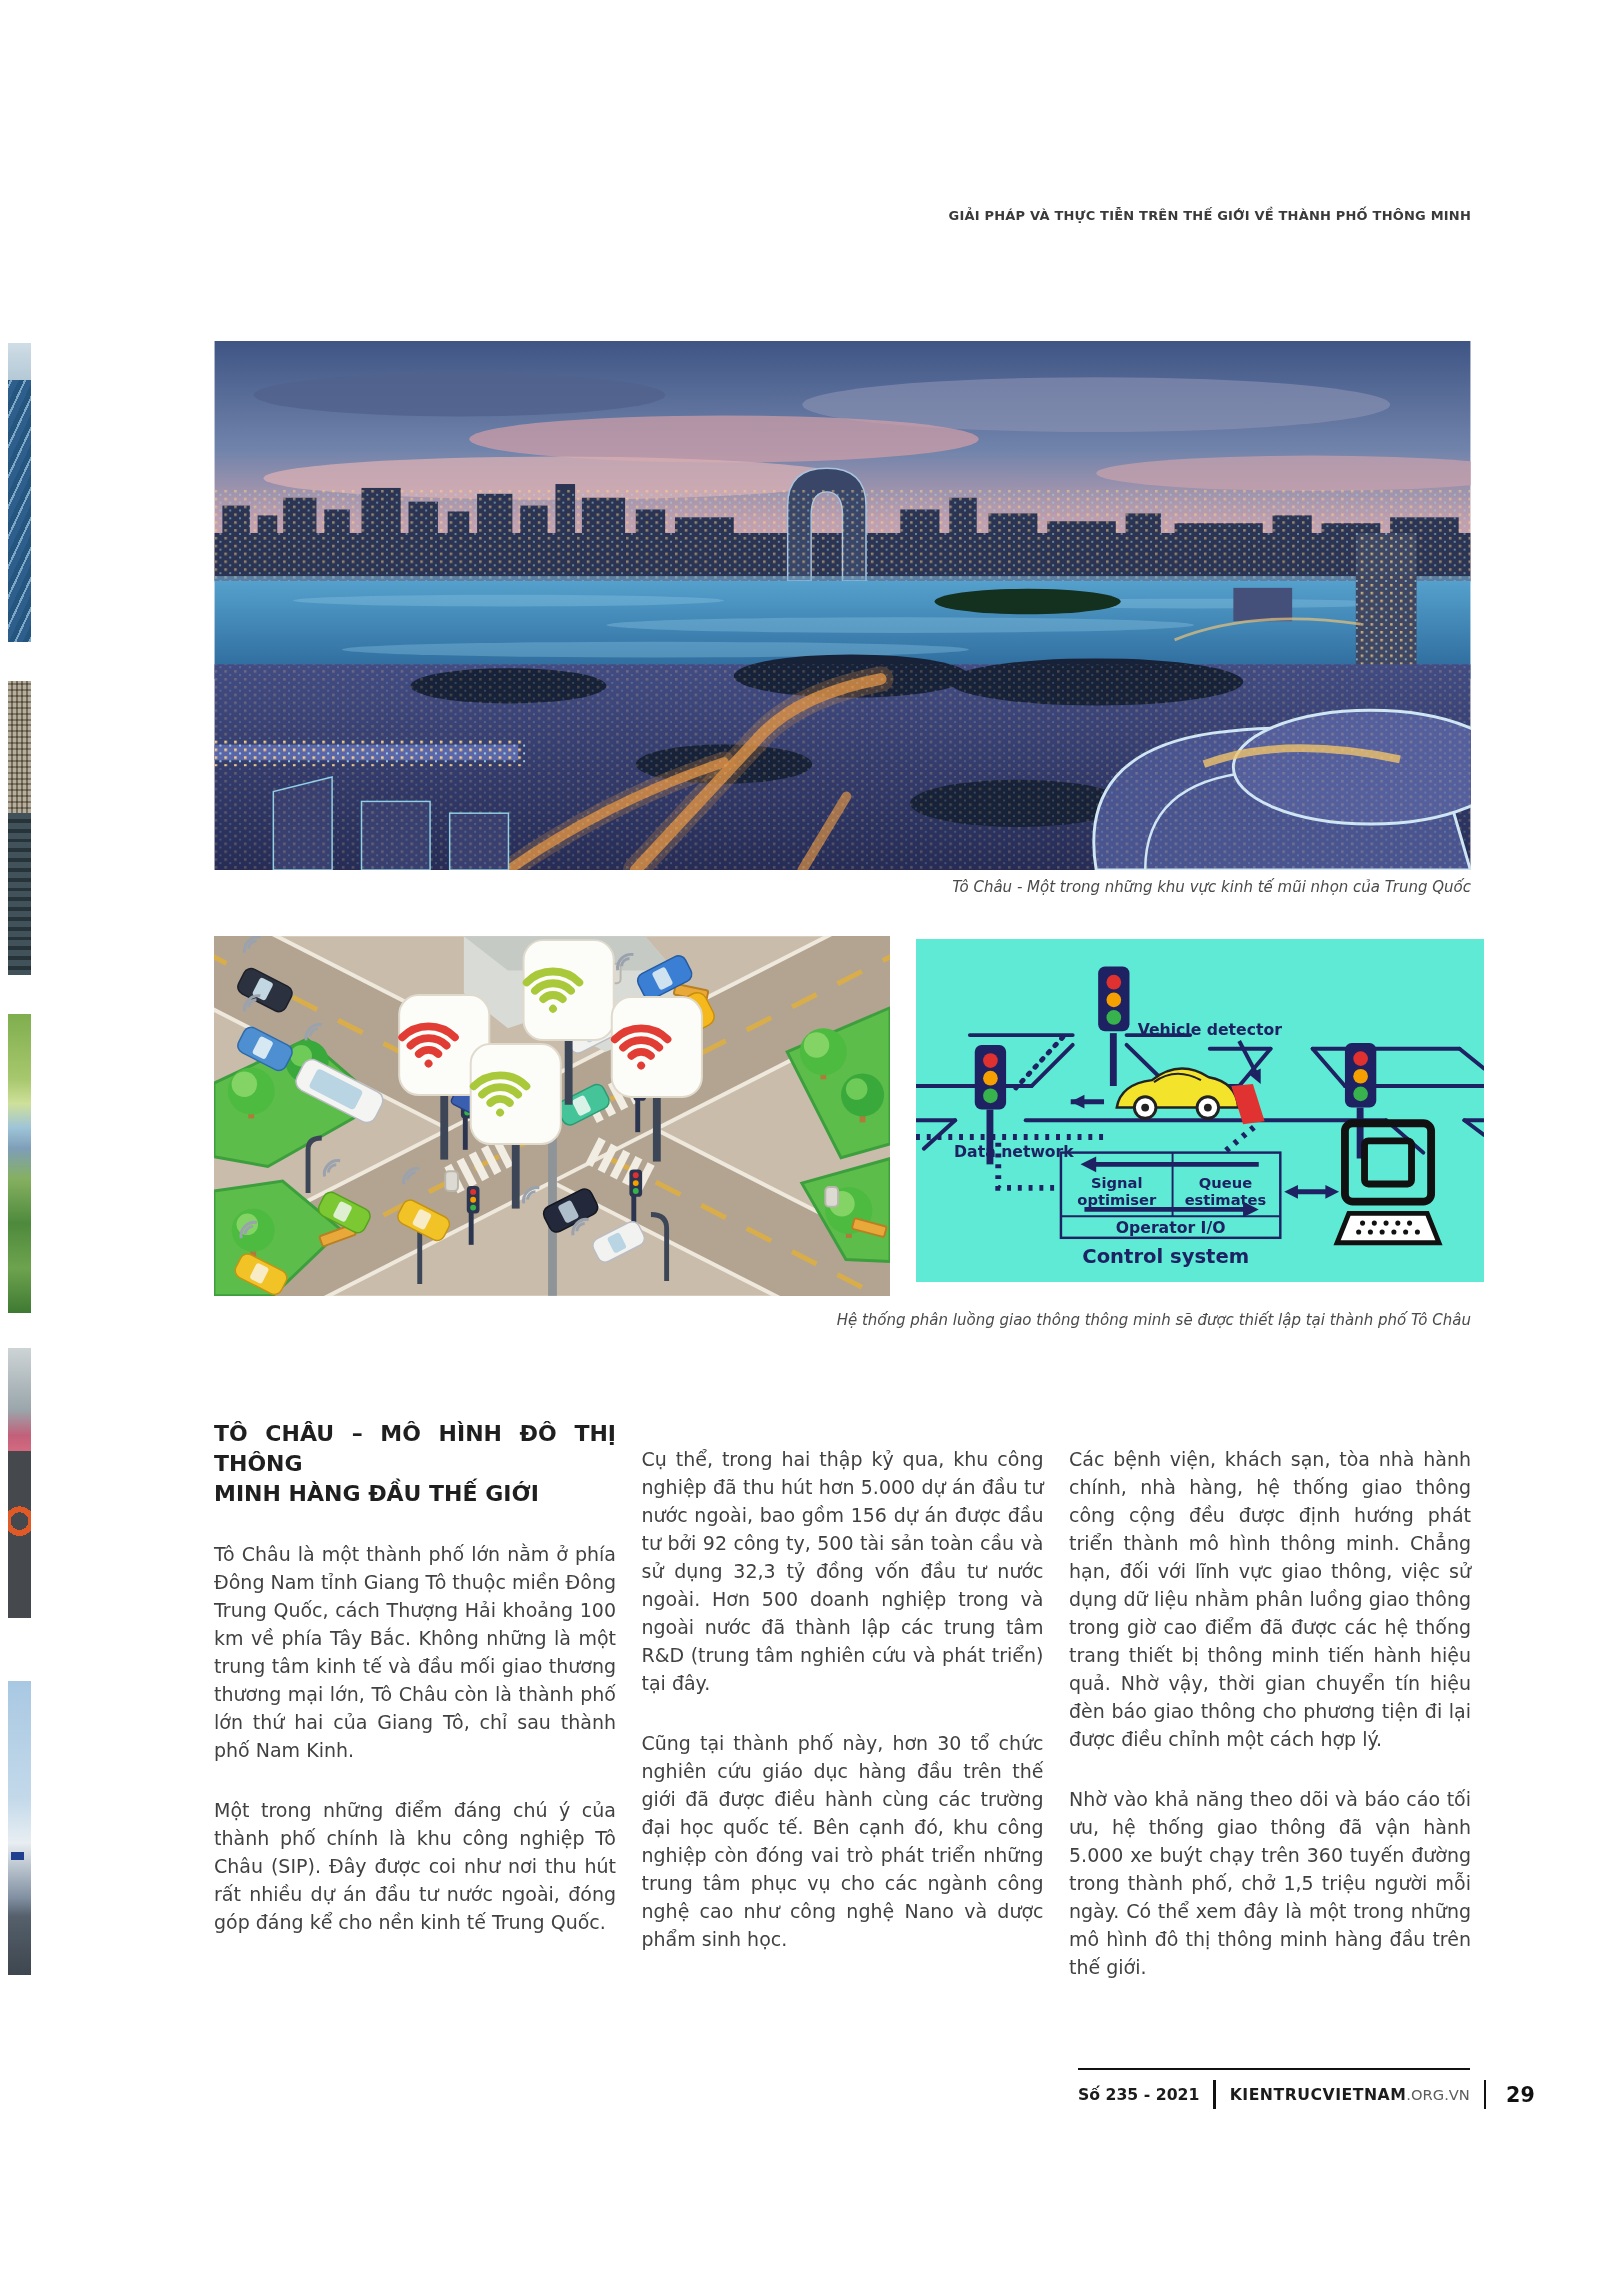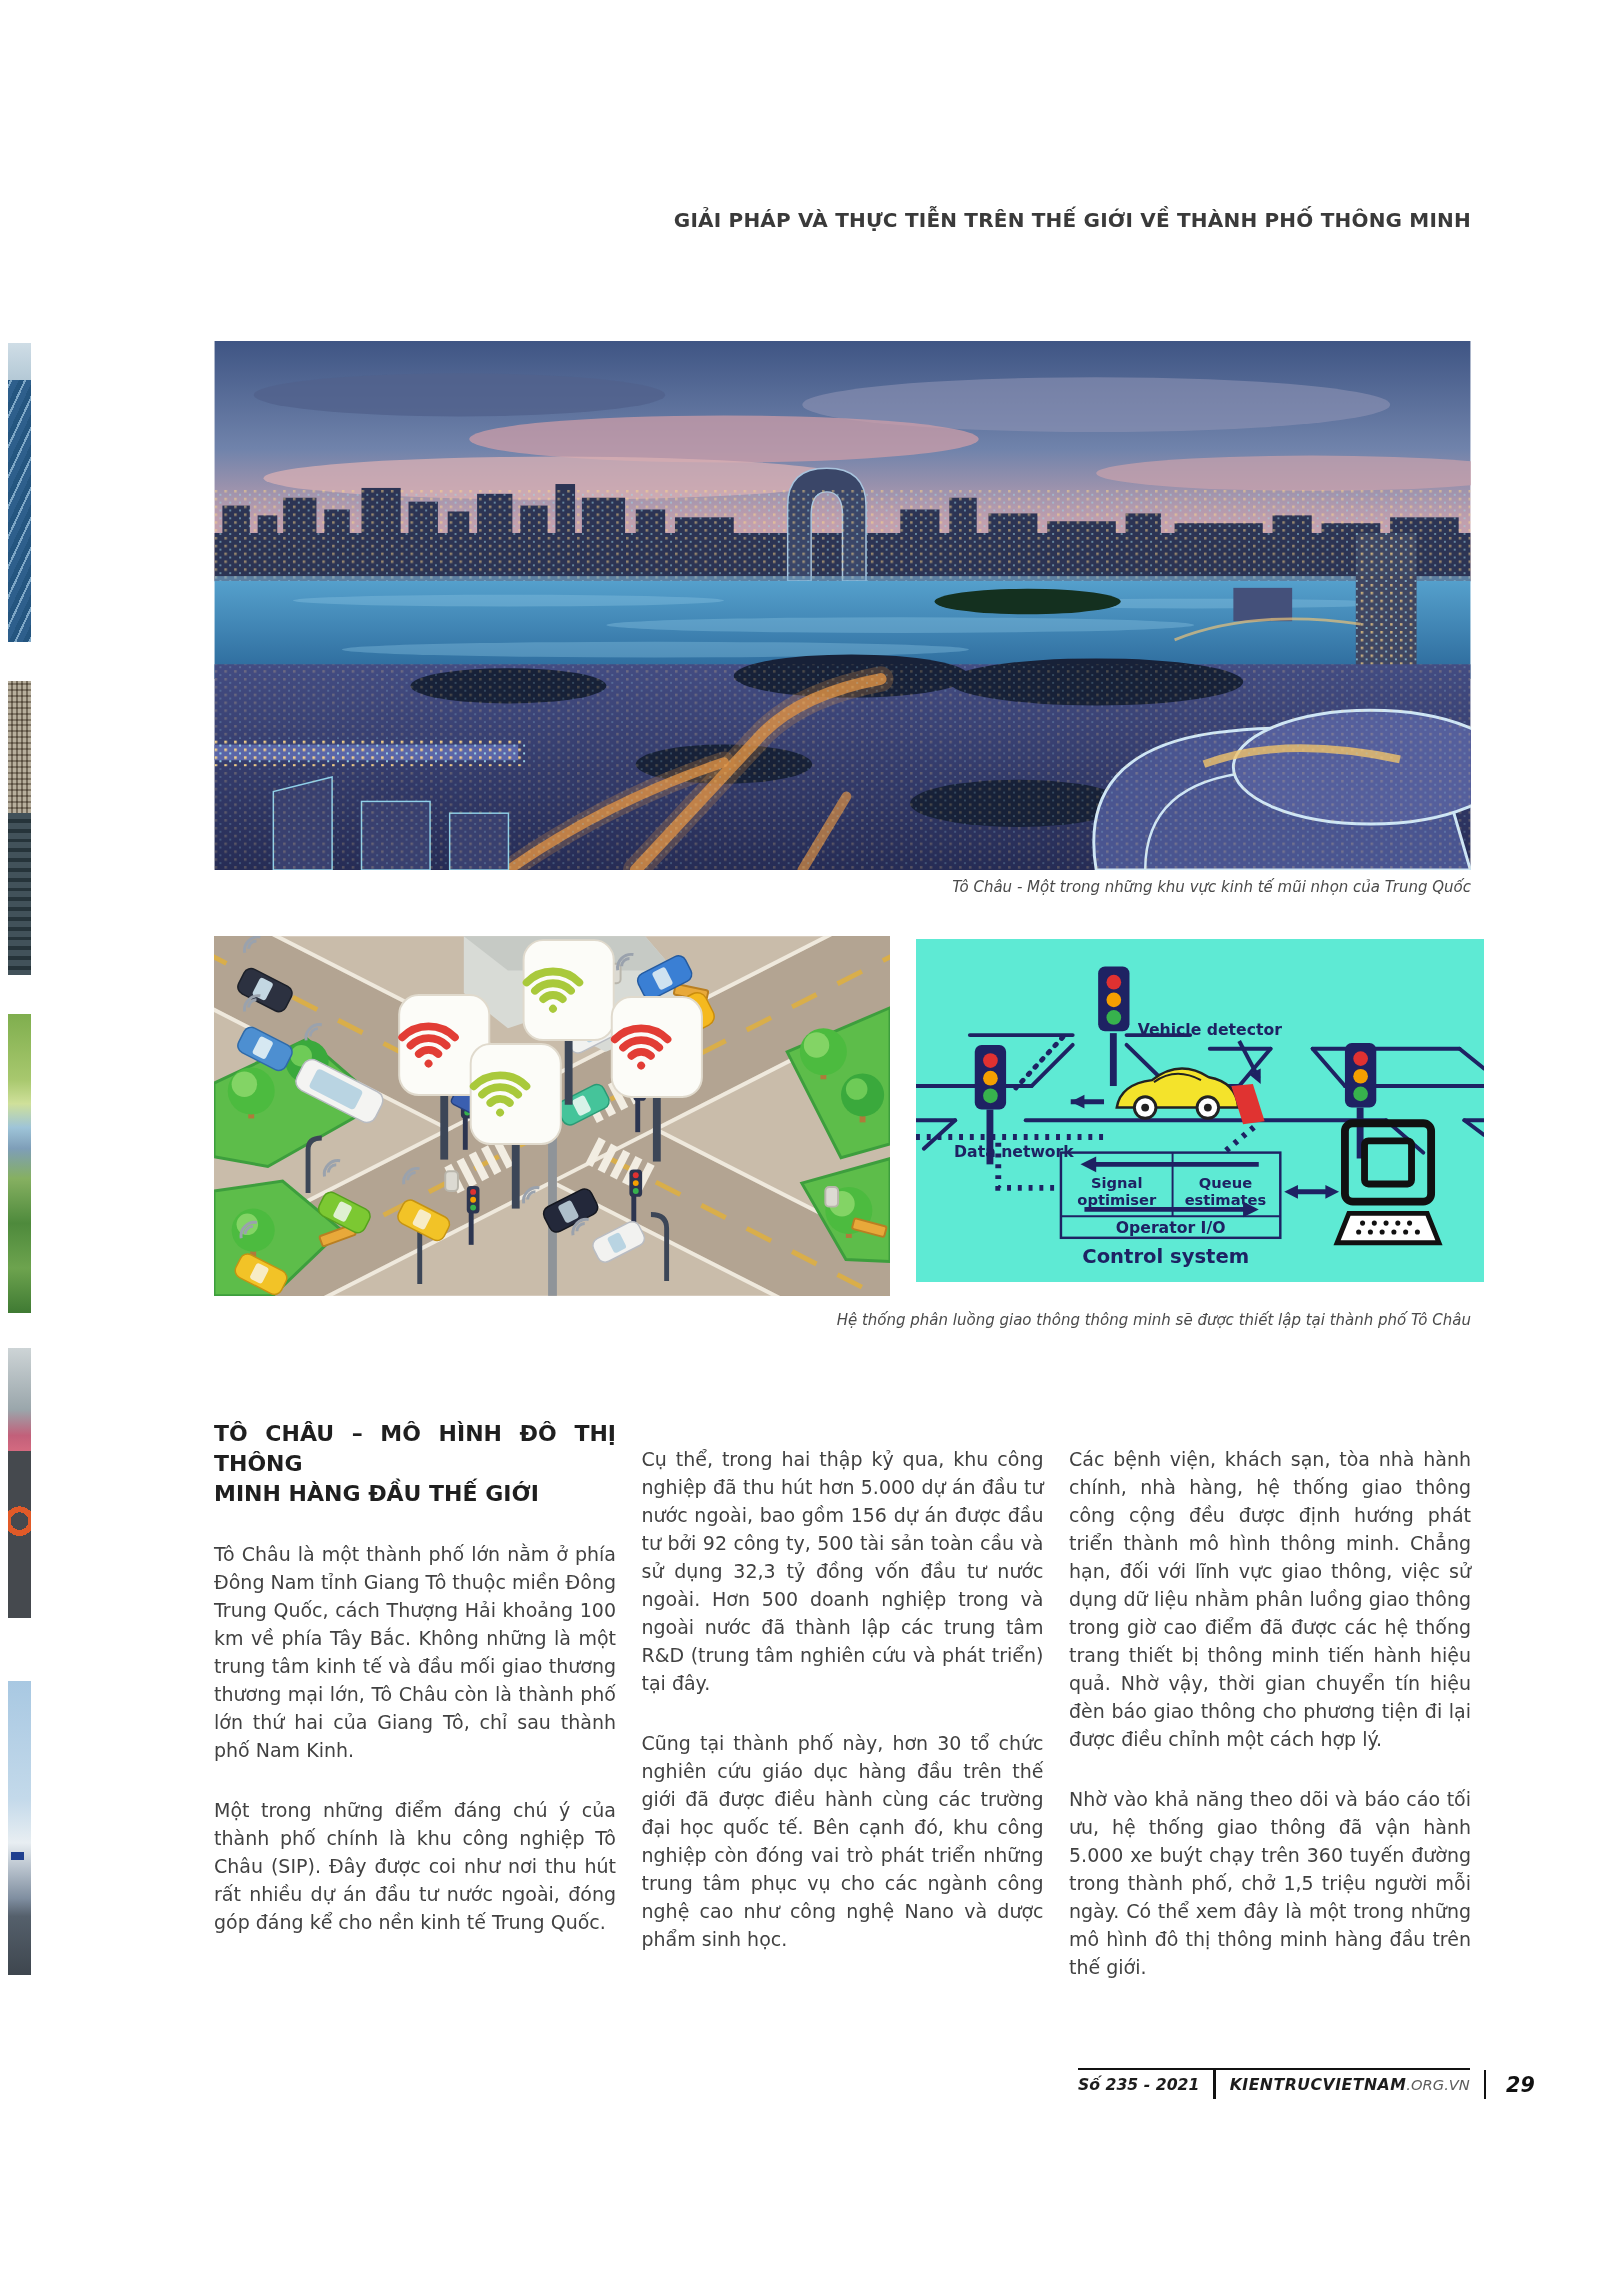--- a/index.html
+++ b/index.html
@@ -14,42 +14,42 @@
   .t-facade-top{height:45%;background:repeating-linear-gradient(90deg,#d8d3c8 0 2.9px,#8e8578 2.9px 4.9px),repeating-linear-gradient(0deg,#d8d3c8 0 3.9px,#9a9184 3.9px 5.9px);background-blend-mode:multiply;}
   .t-facade-bot{height:55%;background:repeating-linear-gradient(180deg,#42525a 0 5.9px,#26343a 5.9px 9.8px);}
   .t-land{background:linear-gradient(180deg,#7fae4e 0%,#a8c86e 22%,#cfe09a 30%,#9ec4d8 38%,#7e9eb8 45%,#86b061 55%,#4e8a3c 70%,#6da34e 85%,#3f7a33 100%);}
   .t-track-top{height:38%;background:linear-gradient(180deg,#cdd4d6,#9aa6ab 60%,#c2607a 85%,#d46a80 100%);}
   .t-track-bot{height:62%;background:radial-gradient(circle at 50% 42%,rgba(0,0,0,0) 0 8.8px,#e05a28 8.8px 14.7px,rgba(0,0,0,0) 14.7px),#45494e;}
   .t-sign{background:linear-gradient(180deg,#a8c8e2 0%,#c3d9ea 40%,#e8eef2 55%,#7f8ea0 74%,#55606c 80%,#3e464e 100%);}
   .t-sign .board{position:absolute;left:2.9px;top:58%;width:13.7px;height:8.8px;background:#1f3f8f;}
 
   
   .hdr{position:absolute;left:214px;top:208px;width:1257px;text-align:right;
-       font-weight:bold;font-size:20px;letter-spacing:0.2px;color:#3a3a3a;}
+       font-weight:bold;font-size:13px;letter-spacing:0.2px;color:#3a3a3a;}
 
   
   .hero{position:absolute;left:214px;top:341px;width:1257px;height:529px;}
   .cap{position:absolute;left:214px;width:1257px;text-align:right;font-style:italic;
        font-size:15px;color:#4a4a4a;}
   .cap1{top:878px;} .cap2{top:1311px;}
   .iso-wrap{position:absolute;left:214px;top:936px;width:676px;height:360px;}
   .diag-wrap{position:absolute;left:916px;top:939px;width:568px;height:343px;background:#5eead4;}
 
   
   .article{position:absolute;left:214px;top:1419px;width:1257px;display:flex;gap:25.5px;}
   .col{width:402px;}
   .col2,.col3{padding-top:25.5px;}
   .title{font-weight:bold;font-size:22px;line-height:30px;color:#1f1f1f;margin:0 0 31px 0;}
   .title .l1{display:block;text-align:justify;text-align-last:justify;}
   .title .l2{display:block;}
   .col p{margin:0 0 32px 0;font-size:19px;line-height:28px;text-align:justify;color:#414141;}
 
   
   .footer{position:absolute;left:1078px;top:2068px;width:392px;border-top:2.5px solid #111;
-          display:flex;align-items:center;padding-top:0;font-style:italic;}
+          display:flex;align-items:center;padding-top:10px;}
   .footer .issue{font-weight:bold;font-size:15.7px;color:#1c1c1c;white-space:nowrap;}
   .footer .bar{width:2.9px;height:29px;background:#111;margin:0 13.7px;flex:none;}
   .footer .site{flex:1;font-size:15.7px;white-space:nowrap;}
   .footer .site b{color:#1c1c1c;letter-spacing:0.5px;}
   .footer .site span{color:#5c5c5c;font-size:14.7px;text-align:right;}
   .footer .pn{font-weight:bold;font-size:20.6px;color:#111;margin-left:6px;}
 
   svg text{font-family:"DejaVu Sans","Liberation Sans",sans-serif;}
 </style>
 </head>

